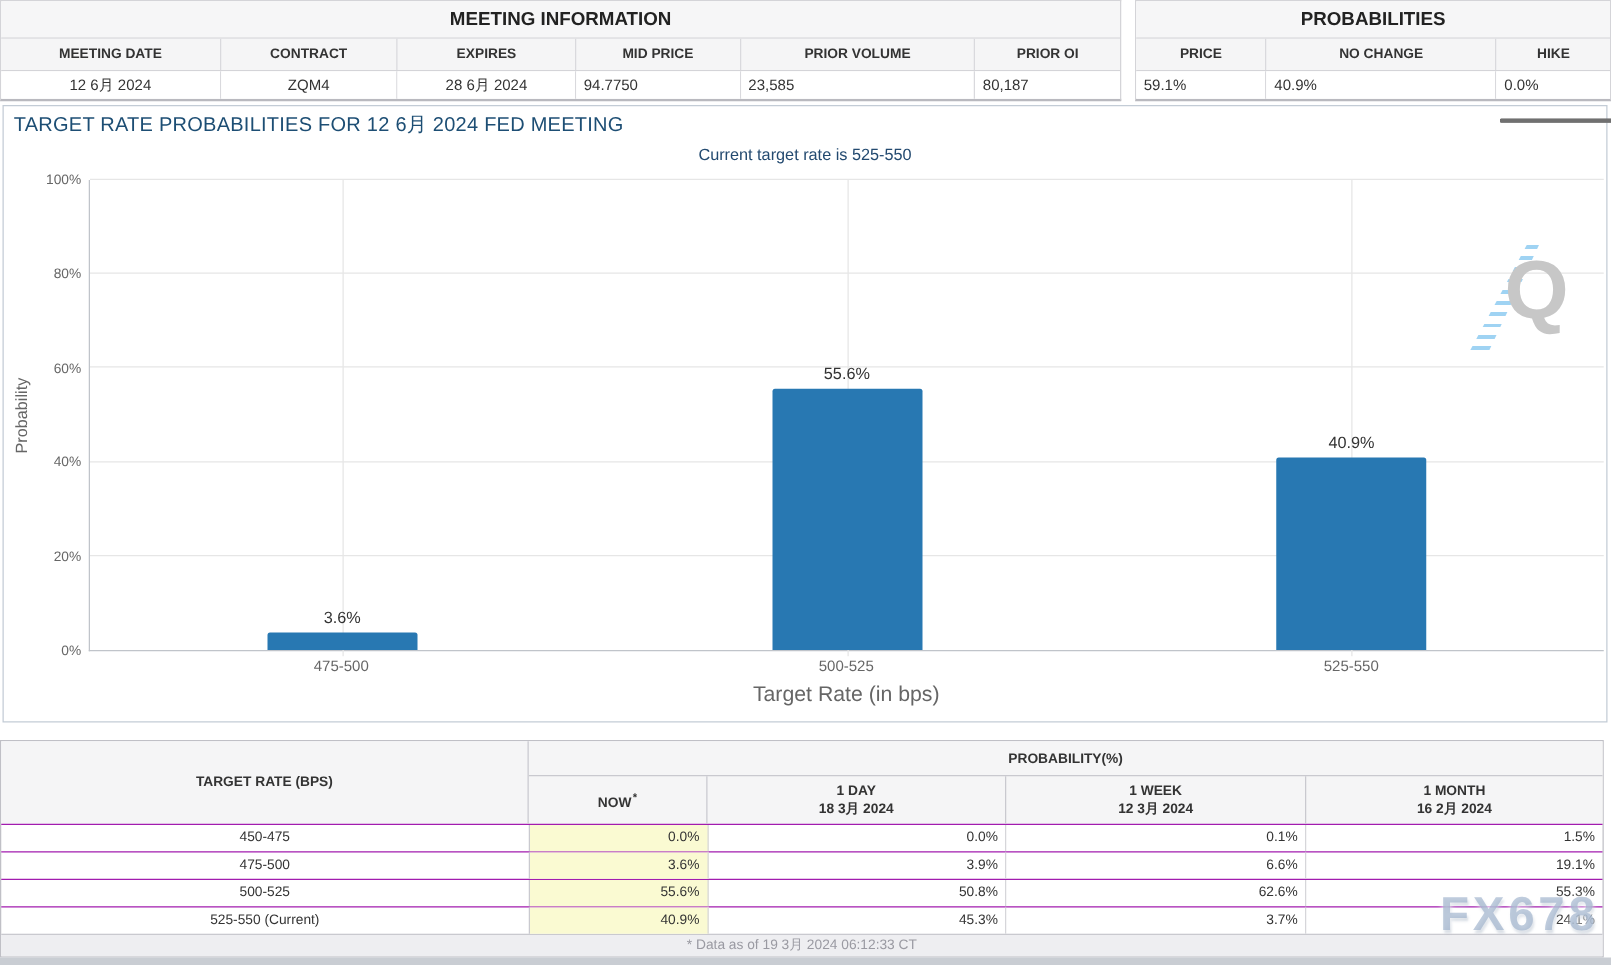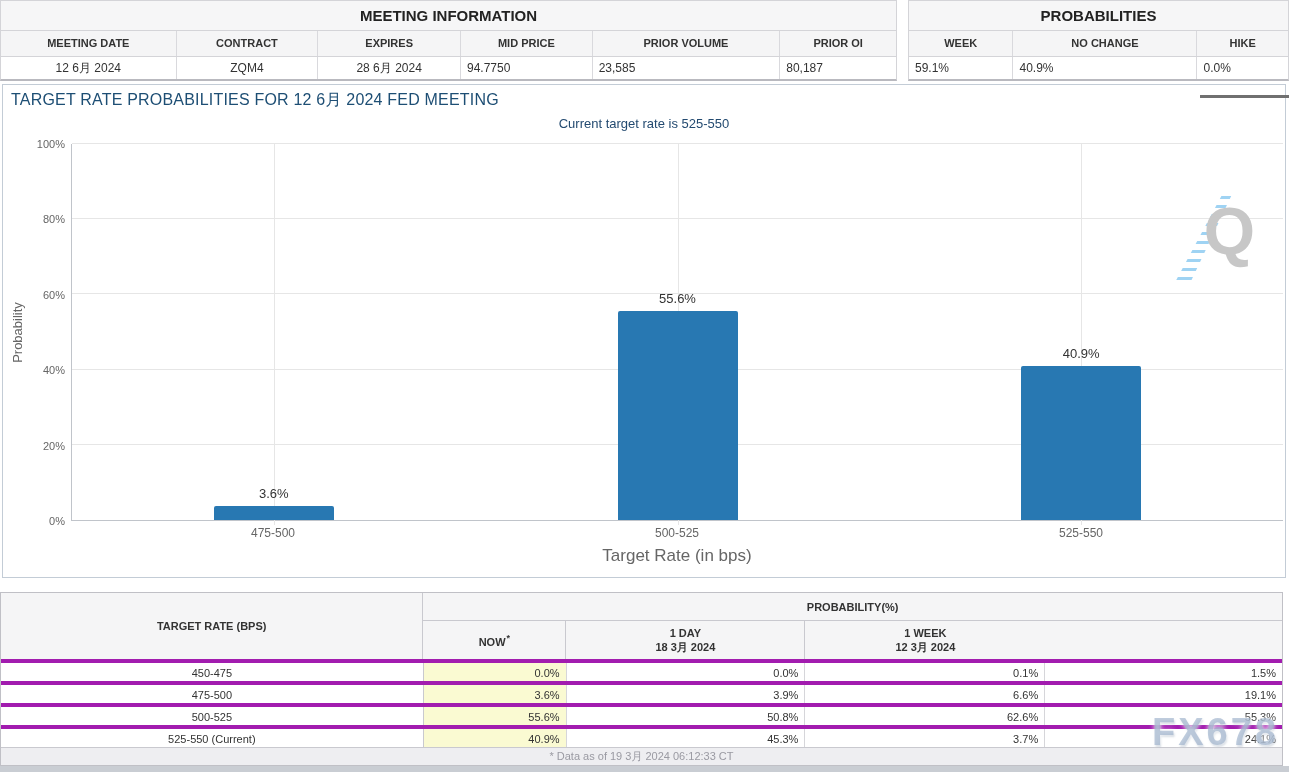--- a/index.html
+++ b/index.html
@@ -116,21 +116,21 @@
   .bt-subheads { display: flex; height: 38px; }
   .bt-subhead {
     display: flex; flex-direction: column; align-items: center; justify-content: center;
     font-weight: bold; font-size: 11px; line-height: 14px;
     border-right: 1px solid #c9c9cf; text-align: center;
   }
   .bt-subhead:last-child { border-right: none; }
   .bt-w1 { width: 143px; } .bt-w2 { width: 239px; } .bt-w3 { width: 240px; } .bt-w4 { width: 237px; }
   .bt-subhead sup { font-size: 9px; margin-left: 1px; }
 
-  .bt-row { display: flex; height: 22px; line-height: 21px; border-top: 4px solid #a21caf; font-size: 11px; }
+  .bt-row { display: flex; height: 22px; line-height: 21px; border-top: 1px solid #a21caf; font-size: 11px; }
   .bt-cell { padding: 0 6px; border-right: 1px solid #d6d6da; overflow: hidden; white-space: nowrap; }
   .bt-cell:last-child { border-right: none; }
   .bt-rate { width: 423px; text-align: center; border-right: 1px solid #c9c9cf; }
   .bt-now { width: 143px; background: #fafad2; text-align: right; }
   .bt-val1 { width: 239px; text-align: right; }
   .bt-val2 { width: 240px; text-align: right; }
   .bt-val3 { width: 237px; text-align: right; }
 
   .bt-footer {
     height: 18px; line-height: 17px; text-align: center;
@@ -165,21 +165,21 @@
     <div class="mt-cell mi-c2 center">28 6月 2024</div>
     <div class="mt-cell mi-c3 right">94.7750</div>
     <div class="mt-cell mi-c4 right">23,585</div>
     <div class="mt-cell mi-c5 right">80,187</div>
   </div>
 </div>
 
 <div class="mini-table prob-summary">
   <div class="mt-title">PROBABILITIES</div>
   <div class="mt-row mt-head">
-    <div class="mt-cell ps-c0">WEEK</div>
+    <div class="mt-cell ps-c0">PRICE</div>
     <div class="mt-cell ps-c1">NO CHANGE</div>
     <div class="mt-cell ps-c2">HIKE</div>
   </div>
   <div class="mt-row mt-data">
     <div class="mt-cell ps-c0 right">59.1%</div>
     <div class="mt-cell ps-c1 right">40.9%</div>
     <div class="mt-cell ps-c2 right">0.0%</div>
   </div>
 </div>
 
@@ -251,20 +251,24 @@
           <div><span>NOW</span><sup>*</sup></div>
         </div>
         <div class="bt-subhead bt-w2">
           <div>1 DAY</div>
           <div>18 3月 2024</div>
         </div>
         <div class="bt-subhead bt-w3">
           <div>1 WEEK</div>
           <div>12 3月 2024</div>
         </div>
+        <div class="bt-subhead bt-w4">
+          <div>1 MONTH</div>
+          <div>16 2月 2024</div>
+        </div>
       </div>
     </div>
   </div>
 
   <div class="bt-row">
     <div class="bt-cell bt-rate">450-475</div>
     <div class="bt-cell bt-now">0.0%</div>
     <div class="bt-cell bt-val1">0.0%</div>
     <div class="bt-cell bt-val2">0.1%</div>
     <div class="bt-cell bt-val3">1.5%</div>

